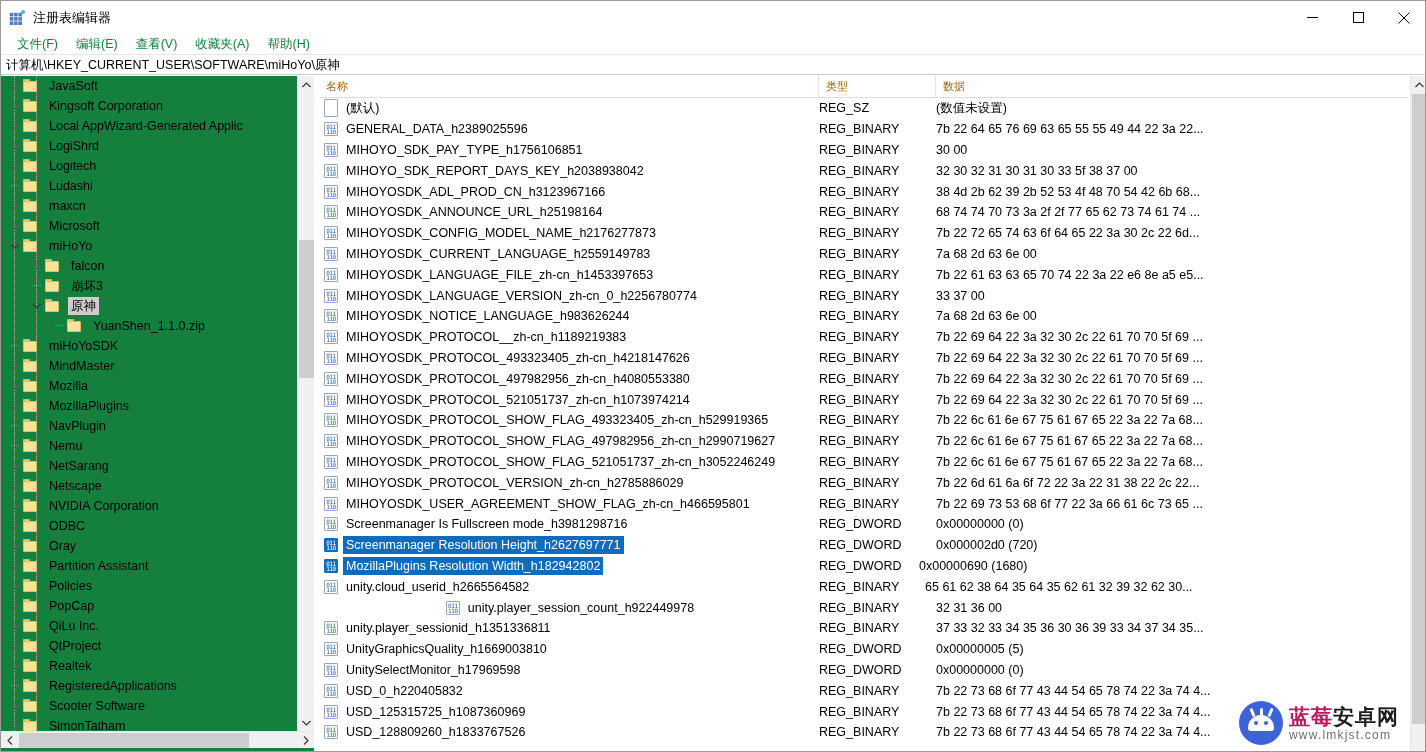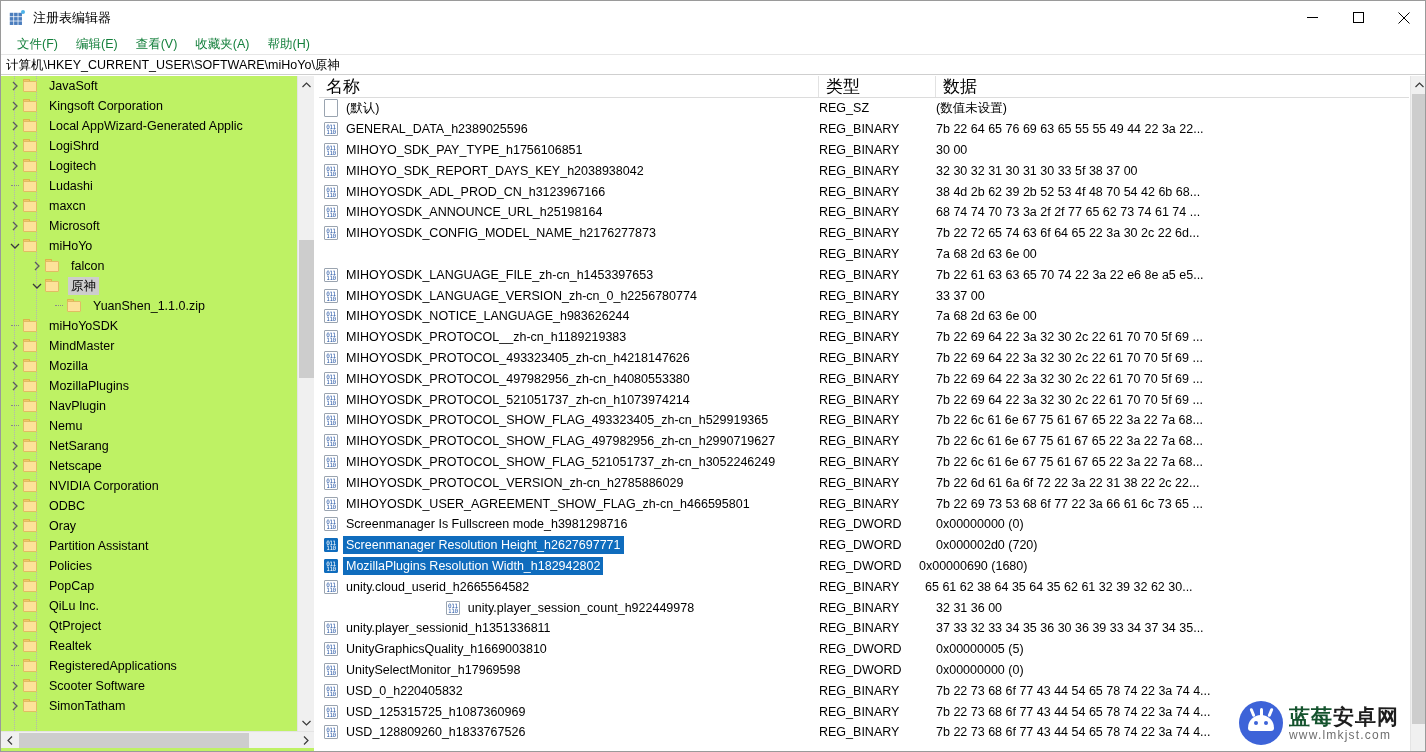--- a/index.html
+++ b/index.html
@@ -86,21 +86,21 @@
   }
   .address-text {
     font-size: 12.5px; color: #000; line-height: 18px;
     white-space: nowrap;
   }
 
   
   .pane-tree {
     position: absolute; left: 0; top: 75px;
     width: 317px; height: 677px;
-    background: #bef264;
+    background: #15803d;
     overflow: hidden;
   }
   .tree-scroll-area {
     position: absolute; left: 0; top: 0;
     width: 296px; height: 655px;
     overflow: hidden;
   }
   .tree-list {
     position: relative;
     margin-top: 0px;
@@ -215,21 +215,21 @@
   .col-header {
     position: absolute; left: 0; top: 0;
     width: 1090px; height: 22px;
     background: #ffffff;
     border-bottom: 1px solid #dcdcdc;
     box-sizing: border-box;
   }
   .col-cell {
     position: absolute; top: 0; height: 21px;
     display: flex; align-items: center;
-    font-size: 17px; color: #000000;
+    font-size: 11px; color: #a16207;
     padding-left: 7px;
     box-sizing: border-box;
     border-right: 1px solid #e2e2e2;
     white-space: nowrap;
   }
   .rows {
     position: absolute; left: 0; top: 22px;
     width: 1090px; height: 655px;
     overflow: hidden;
   }
@@ -332,21 +332,21 @@
     border-radius: 2px;
   }
   .wm-badge .ant.l { left: 12px; transform: rotate(-22deg); }
   .wm-badge .ant.m { left: 21px; }
   .wm-badge .ant.r { left: 30px; transform: rotate(22deg); }
   .wm-text { display: flex; flex-direction: column; }
   .wm-cn {
     font-size: 21px; font-weight: bold; line-height: 23px;
     letter-spacing: 1px;
   }
-  .wm-cn .b { color: #14532d; }
+  .wm-cn .b { color: #be185d; }
   .wm-cn .k { color: #1d1d1d; }
   .wm-url {
     font-size: 12px; color: #6e6e6e; line-height: 14px;
     letter-spacing: 1.2px;
     font-family: "Liberation Sans", sans-serif;
   }
 </style>
 </head>
 <body>
 
@@ -518,20 +518,31 @@
               <svg width="8" height="10" viewBox="0 0 8 10">
                 <path d="M2 1 L6 5 L2 9" fill="none" stroke="#5d5d5d" stroke-width="1.3"></path>
               </svg>
             </span>
             <span class="folder">
               <span class="tab"></span>
               <span class="body"></span>
             </span>
             <span class="tree-label">falcon</span>
           </div>
+          <div class="tree-row">
+            <span class="tree-indent" style="width: 28px;"></span>
+            <span class="dotline">
+              <i></i>
+            </span>
+            <span class="folder">
+              <span class="tab"></span>
+              <span class="body"></span>
+            </span>
+            <span class="tree-label">崩坏3</span>
+          </div>
           <div class="tree-row selected">
             <span class="tree-indent" style="width: 28px;"></span>
             <span class="chev">
               <svg width="10" height="8" viewBox="0 0 10 8">
                 <path d="M1 2 L5 6 L9 2" fill="none" stroke="#3a3a3a" stroke-width="1.3"></path>
               </svg>
             </span>
             <span class="folder">
               <span class="tab"></span>
               <span class="body"></span>
@@ -892,20 +903,24 @@
         </div>
         <div class="row">
           <div class="cell-name" style="width: 500px;">
             <span class="val-icon">011<br>110</span>
             <span class="name-text">MIHOYOSDK_CONFIG_MODEL_NAME_h2176277873</span>
           </div>
           <div class="cell-type" style="left: 500px; width: 117px;">REG_BINARY</div>
           <div class="cell-data" style="left: 617px; width: 470px;">7b 22 72 65 74 63 6f 64 65 22 3a 30 2c 22 6d...</div>
         </div>
         <div class="row">
+          <div class="cell-name" style="width: 500px;">
+            <span class="val-icon">011<br>110</span>
+            <span class="name-text">MIHOYOSDK_CURRENT_LANGUAGE_h2559149783</span>
+          </div>
           <div class="cell-type" style="left: 500px; width: 117px;">REG_BINARY</div>
           <div class="cell-data" style="left: 617px; width: 470px;">7a 68 2d 63 6e 00</div>
         </div>
         <div class="row">
           <div class="cell-name" style="width: 500px;">
             <span class="val-icon">011<br>110</span>
             <span class="name-text">MIHOYOSDK_LANGUAGE_FILE_zh-cn_h1453397653</span>
           </div>
           <div class="cell-type" style="left: 500px; width: 117px;">REG_BINARY</div>
           <div class="cell-data" style="left: 617px; width: 470px;">7b 22 61 63 63 65 70 74 22 3a 22 e6 8e a5 e5...</div>

